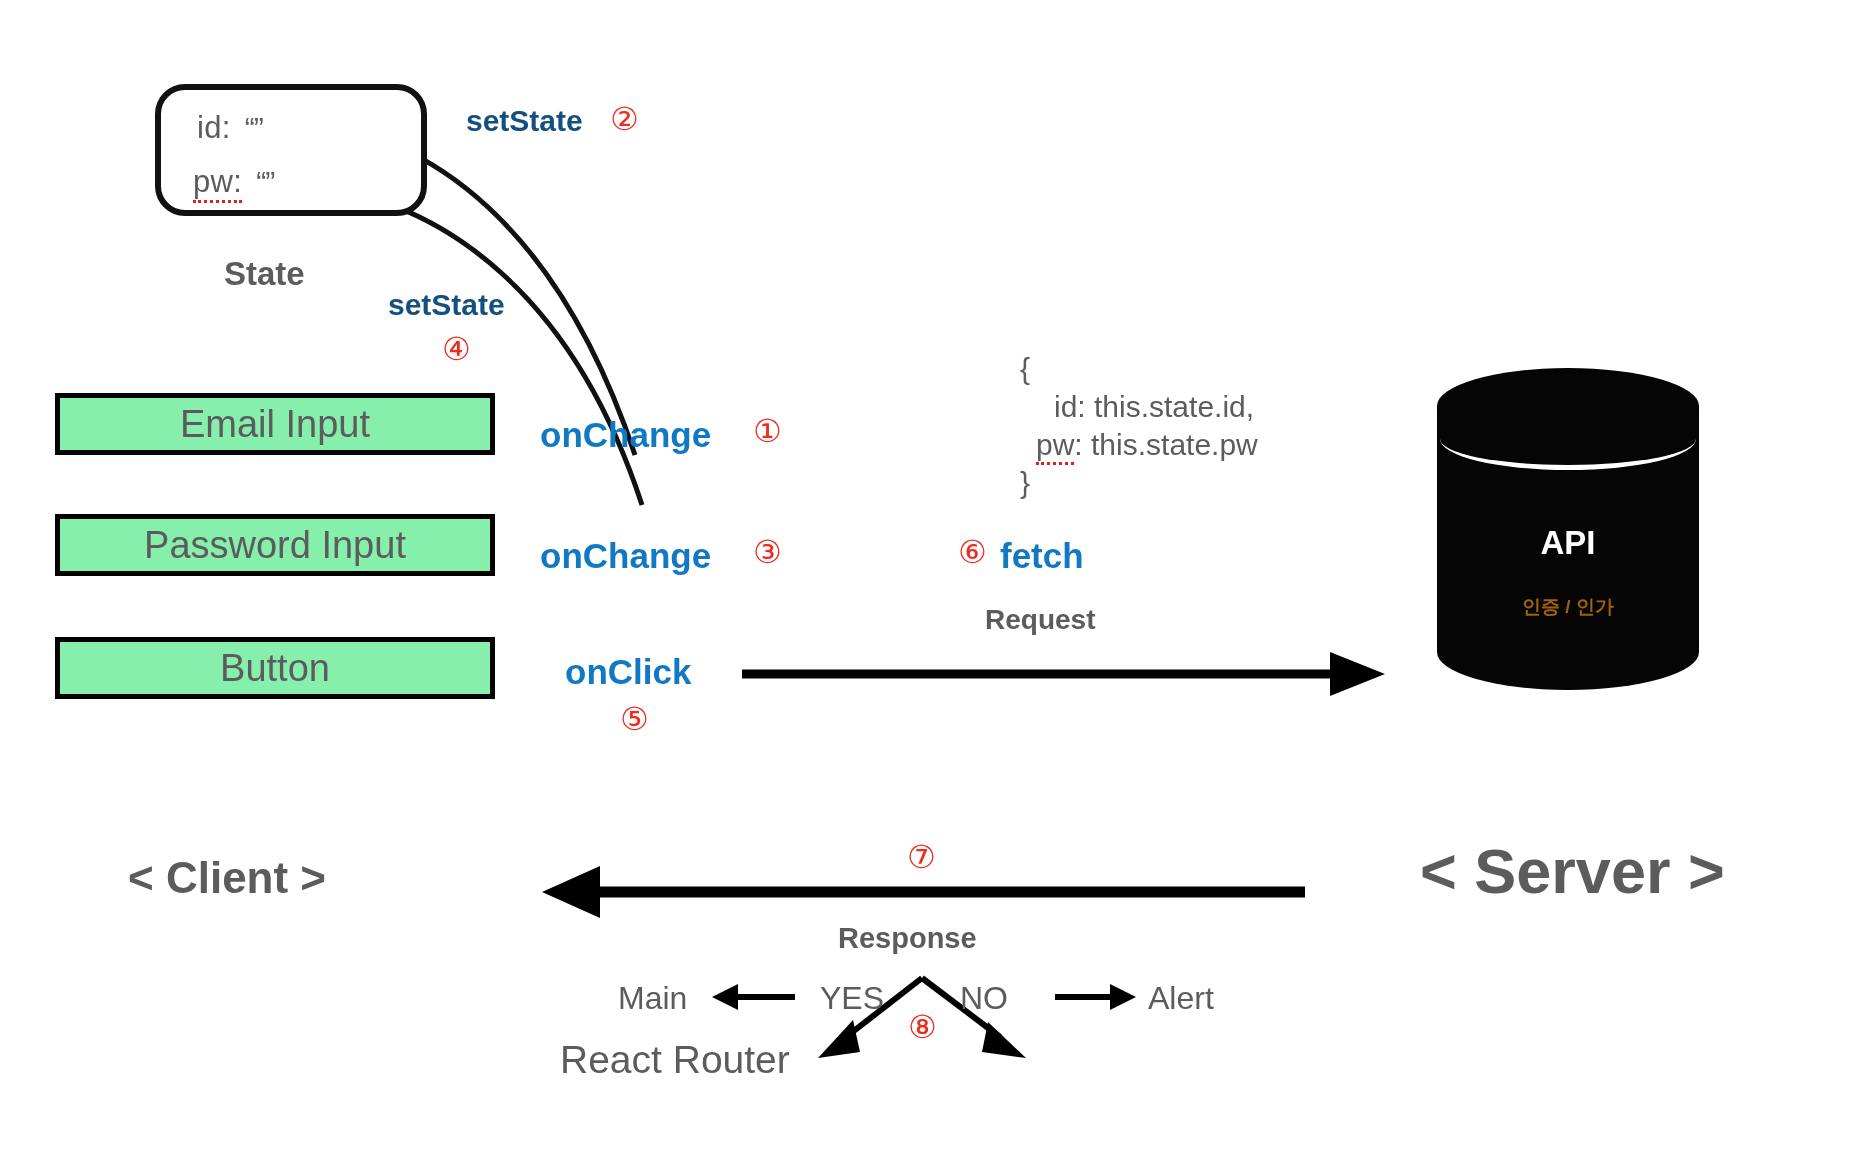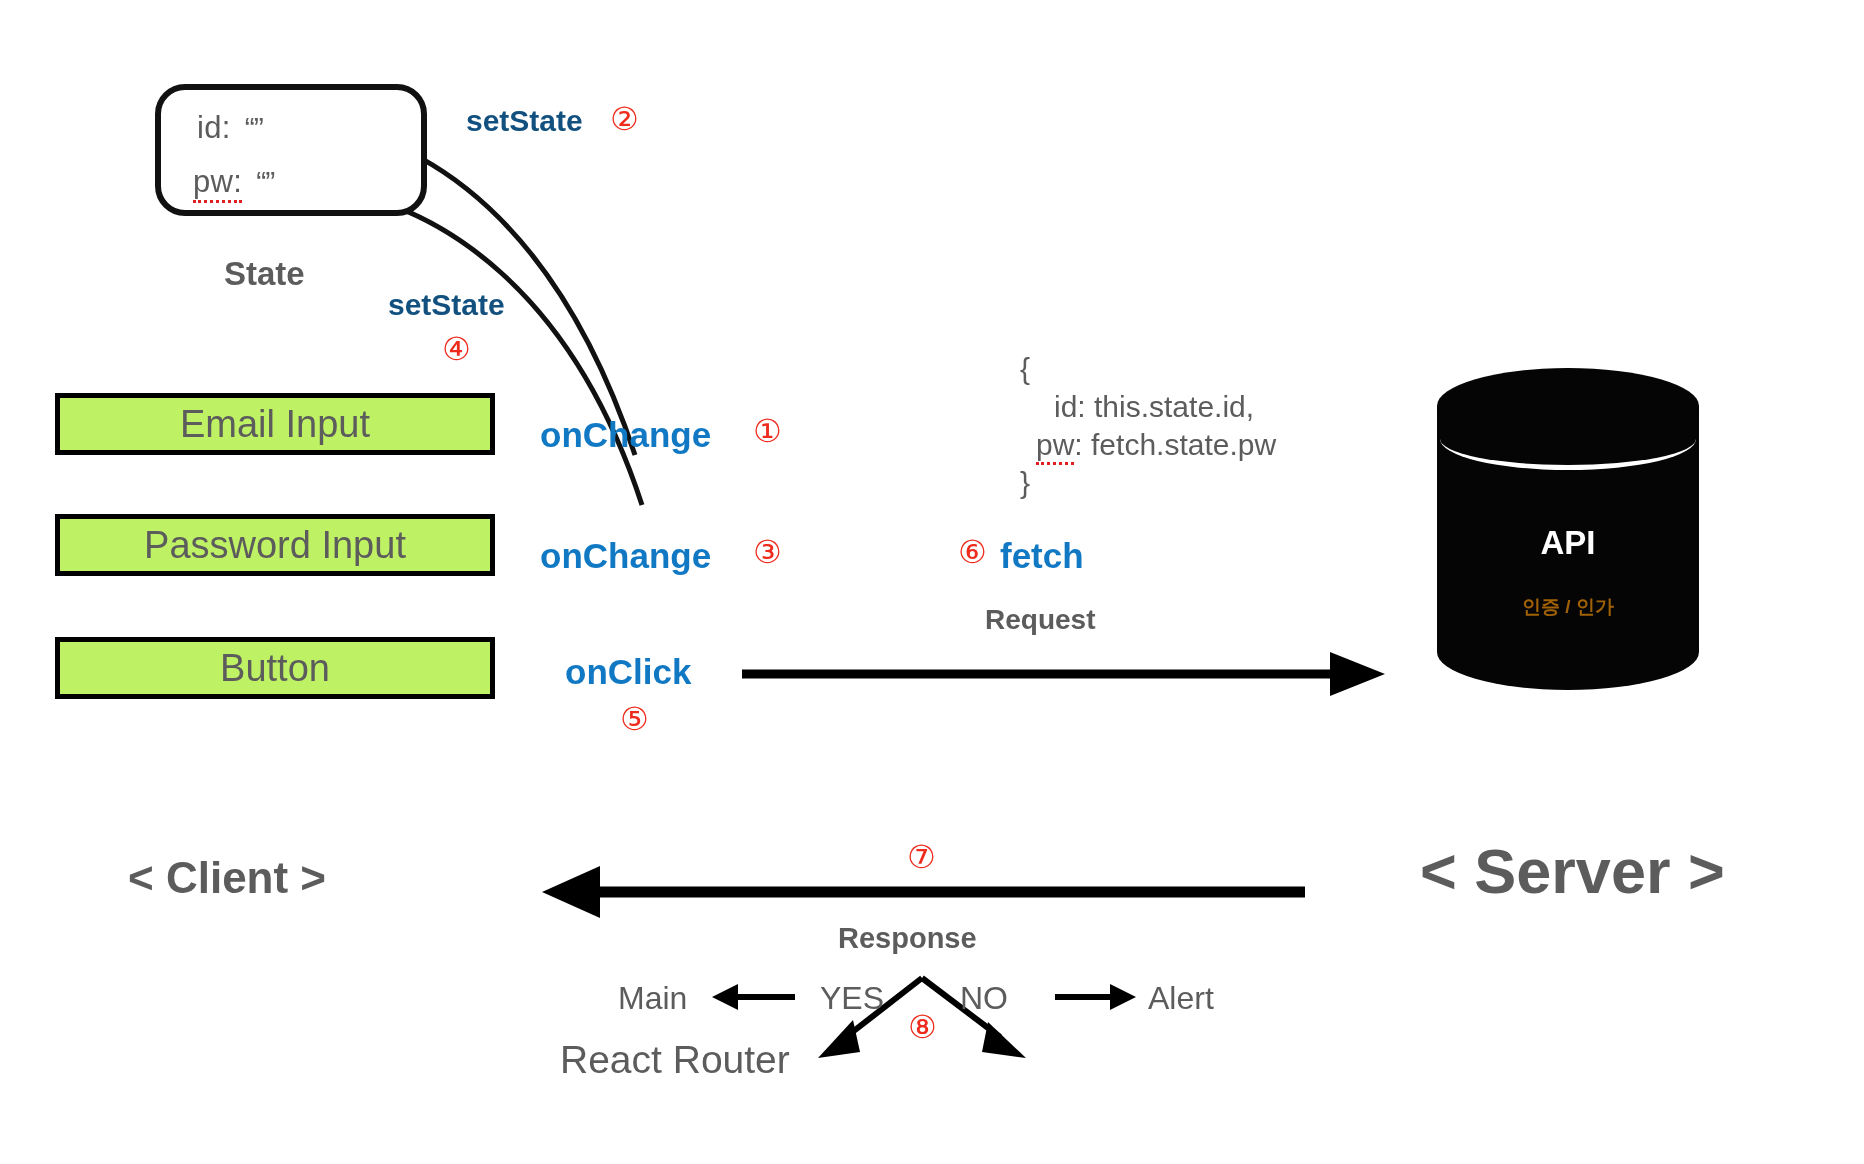--- a/index.html
+++ b/index.html
@@ -26,21 +26,21 @@
   .gray-bold{color:#5c5c5c;font-weight:bold;white-space:nowrap;}
   .gray-reg{color:#5c5c5c;white-space:nowrap;}
 
   #setstate-2{left:466px;top:104px;}
   #circ-2{left:610px;top:100px;}
   #setstate-4{left:388px;top:288px;}
   #circ-4{left:442px;top:330px;}
 
   
   .cbox{position:absolute;left:55px;width:440px;height:62px;border:5px solid #000;
-        background:#bef264;box-sizing:border-box;display:flex;align-items:center;
+        background:#86efac;box-sizing:border-box;display:flex;align-items:center;
         justify-content:center;color:#5c5c5c;font-size:38px;}
   #box-email{top:393px;}
   #box-password{top:514px;}
   #box-button{top:637px;}
 
   #onchange-1{left:540px;top:415px;}
   #circ-1{left:753px;top:412px;}
   #onchange-3{left:540px;top:536px;}
   #circ-3{left:753px;top:533px;}
   #onclick-5{left:565px;top:652px;}
@@ -151,21 +151,21 @@
 
   <div class="abs lbl-blue" id="onchange-3">onChange</div>
   <div class="abs circ" id="circ-3">③</div>
 
   <div class="abs lbl-blue" id="onclick-5">onClick</div>
   <div class="abs circ" id="circ-5">⑤</div>
 
   <div class="abs" id="payload">
     <div class="ln">{</div>
     <div class="ln" style="padding-left:34px">id: this.state.id,</div>
-    <div class="ln" style="padding-left:16px"><span id="pw-spell">pw</span><span>: fetch.state.pw</span></div>
+    <div class="ln" style="padding-left:16px"><span id="pw-spell">pw</span><span>: this.state.pw</span></div>
     <div class="ln">}</div>
   </div>
 
   <div class="abs circ" id="circ-6">⑥</div>
   <div class="abs lbl-blue" id="fetch-6">fetch</div>
   <div class="abs gray-bold" id="request-label">Request</div>
 
   <div class="abs" id="cylinder">
     <div id="cyl-body"></div>
     <div id="cyl-bottom"></div>

